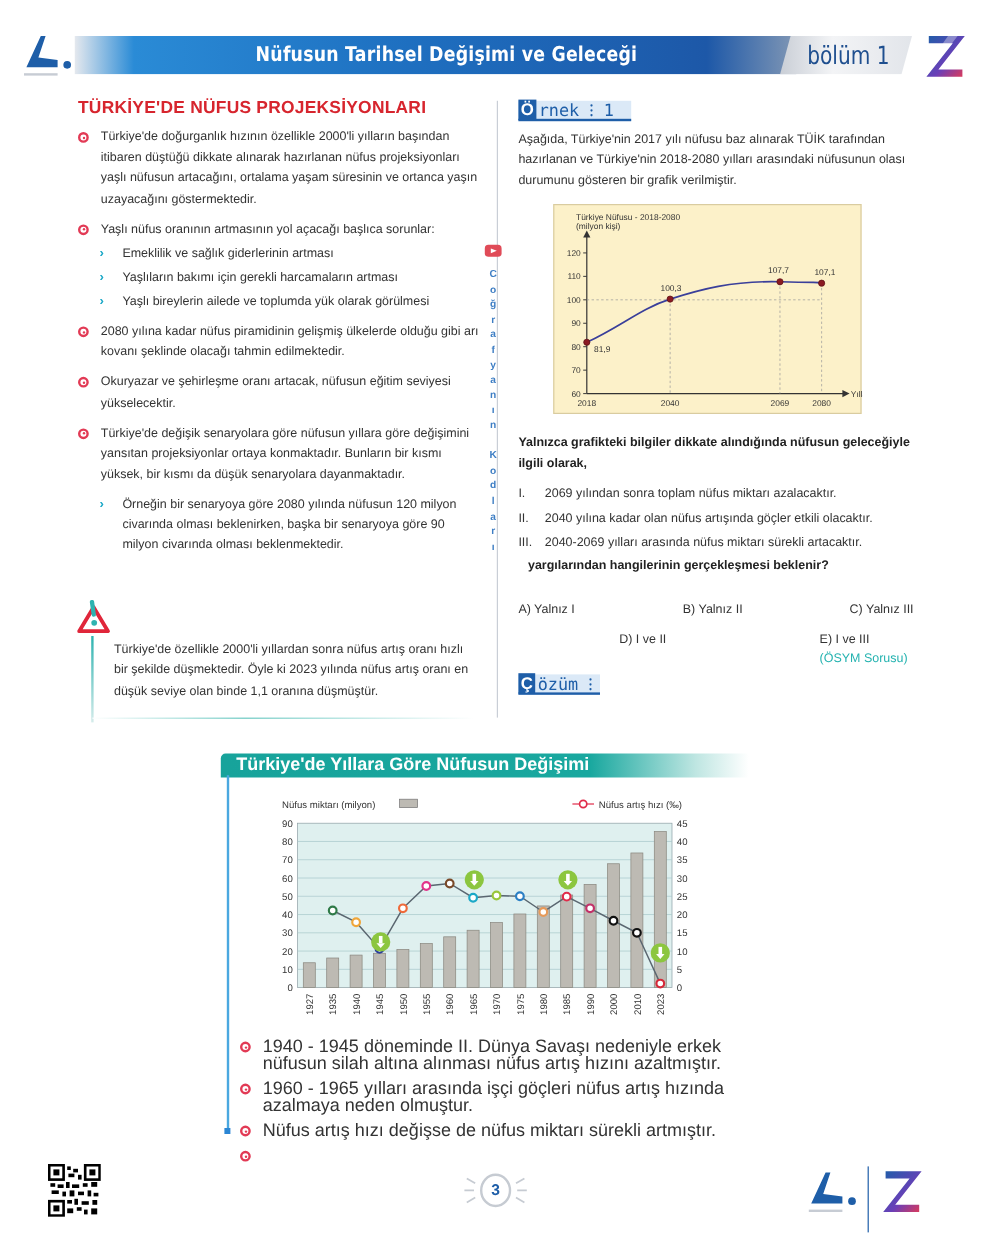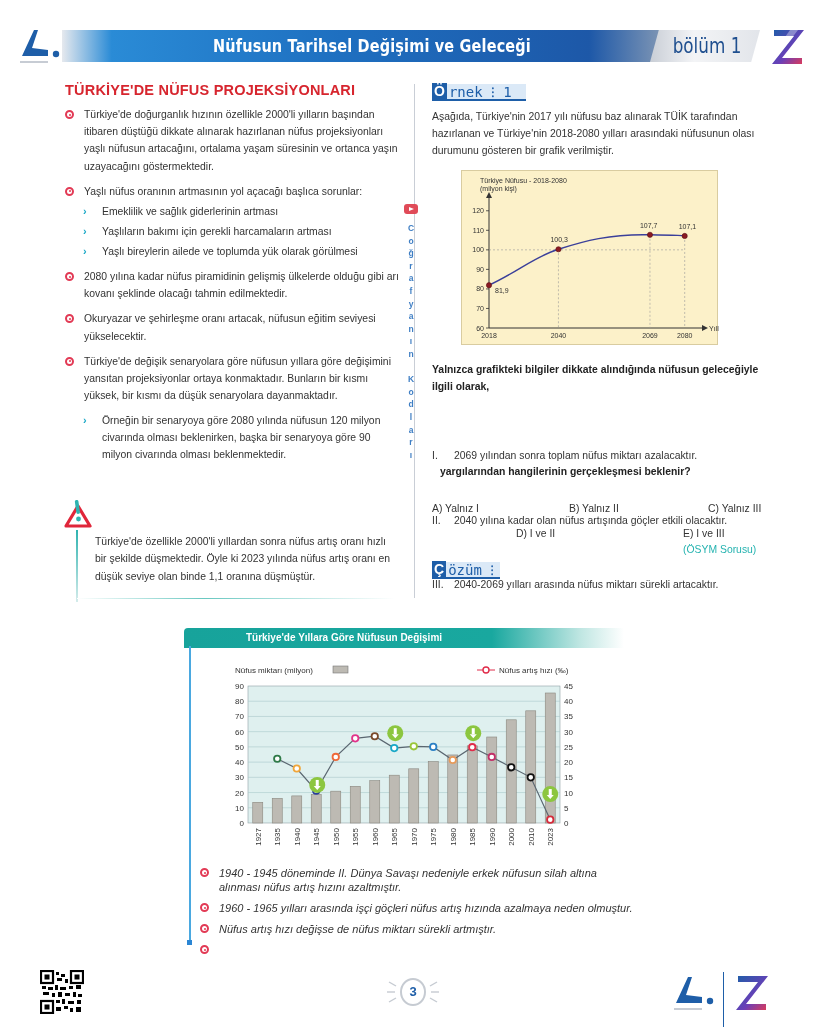--- a/index.html
+++ b/index.html
@@ -52,39 +52,39 @@
   .ornek { display: inline-flex; align-items: center; height: 17px; border-bottom: 2px solid #1e5ea8; background: #dbe9f7; padding-right: 14px; }
   .ornek .first { background: #1e5ea8; color: #fff; font-weight: bold; font-size: 14px; padding: 0 2px; height: 17px; line-height: 17px; }
   .ornek .rest { color: #1e5ea8; font-size: 14px; font-family: "DejaVu Sans Mono", monospace; padding-left: 2px; }
   .rp { font-size: 10.4px; line-height: 17px; color: #333; margin-top: 7px; }
 
   .pchart { position: absolute; left: 461px; top: 170px; width: 257px; height: 175px; background: #fcf1c9; border: 1px solid #d9cca0; }
   .pchart svg { position: absolute; left: 0; top: 0; }
 
   .q-lead { position: absolute; left: 432px; top: 361px; width: 336px; font-weight: bold; font-size: 10.4px; line-height: 17px; color: #222; }
   .q-items { position: absolute; left: 432px; top: 402px; width: 336px; }
-  .q-item { font-size: 10.4px; line-height: 20.5px; color: #333; margin-top: 44px; }
+  .q-item { font-size: 10.4px; line-height: 20.5px; color: #333; }
   .q-item .rn { display: inline-block; width: 22px; }
   .q-end { position: absolute; left: 440px; top: 466px; font-weight: bold; font-size: 10.4px; color: #222; }
   .opt { position: absolute; font-size: 10.4px; color: #333; }
   .osym { position: absolute; left: 683px; top: 544px; font-size: 10.4px; color: #25b3b0; }
   .cozum { position: absolute; left: 432px; top: 562px; display: inline-flex; align-items: center; height: 17px; border-bottom: 2px solid #1e5ea8; background: #dbe9f7; padding-right: 6px; }
   .cozum .first { background: #1e5ea8; color: #fff; font-weight: bold; font-size: 14px; padding: 0 2px; height: 17px; line-height: 17px; }
   .cozum .rest { color: #1e5ea8; font-size: 14px; font-family: "DejaVu Sans Mono", monospace; padding-left: 2px; }
 
   
   .bsec-head { position: absolute; left: 184px; top: 628px; width: 440px; height: 20px;
     background: linear-gradient(90deg, #17a39b 0%, #19a89f 70%, #bfe6e2 90%, #ffffff 100%); border-radius: 4px 0 0 0; }
-  .bsec-title { position: absolute; left: 184px; top: 628px; width: 320px; height: 20px; line-height: 20px; text-align: center; color: #fff; font-weight: bold; font-size: 10px; }
+  .bsec-title { position: absolute; left: 184px; top: 628px; width: 320px; height: 20px; line-height: 20px; text-align: center; color: #fff; font-weight: bold; font-size: 15px; }
   .bsec-line { position: absolute; left: 189px; top: 646px; width: 1.5px; height: 296px; background: #4aa8e0; }
   .bsec-dot { position: absolute; left: 187px; top: 940px; width: 5px; height: 5px; background: #2b86d4; }
   .bchart { position: absolute; left: 225px; top: 660px; width: 370px; height: 205px; }
 
   .notes { position: absolute; left: 200px; top: 866px; width: 440px; }
-  .note { position: relative; padding-left: 19px; font-size: 11px; line-height: 14px; color: #333; margin-bottom: 7px; font-style: italic; }
+  .note { position: relative; padding-left: 19px; font-size: 15px; line-height: 14px; color: #333; margin-bottom: 7px; }
   .note .bi { position: absolute; left: 0; top: 2px; width: 9px; height: 9px; border-radius: 50%; border: 2px solid #e23a55; background: #fff; }
   .note .bi::after { content: ""; position: absolute; left: 1.5px; top: 1.5px; width: 2px; height: 2px; border-radius: 50%; background: #e23a55; }
 
   
   .qr { position: absolute; left: 40px; top: 970px; width: 44px; height: 44px; }
   .pageno { position: absolute; left: 385px; top: 972px; width: 56px; height: 40px; }
   .pageno-circle { position: absolute; left: 15px; top: 6px; width: 26px; height: 28px; border: 2px solid #c6cbd2; border-radius: 50%; text-align: center; line-height: 24px; color: #1e5ea8; font-weight: bold; font-size: 13px; background: #fff; }
   .ft-logo { position: absolute; left: 668px; top: 973px; width: 48px; height: 40px; }
   .ft-sep { position: absolute; left: 723px; top: 972px; width: 1px; height: 55px; background: #1e5ea8; }
   .ft-z { position: absolute; left: 732px; top: 972px; width: 40px; height: 42px; }

